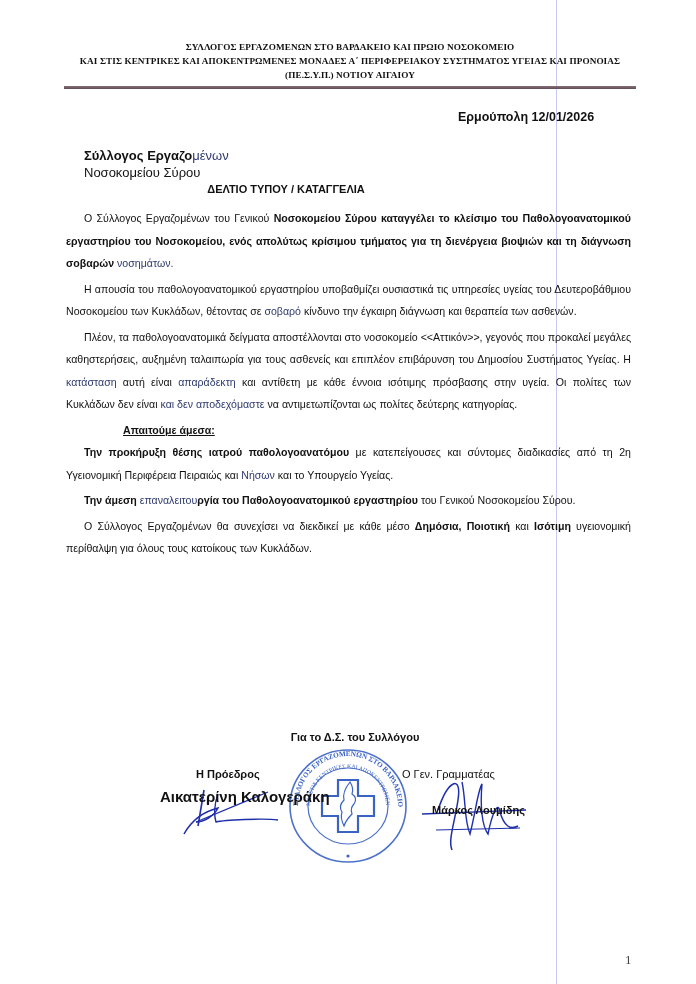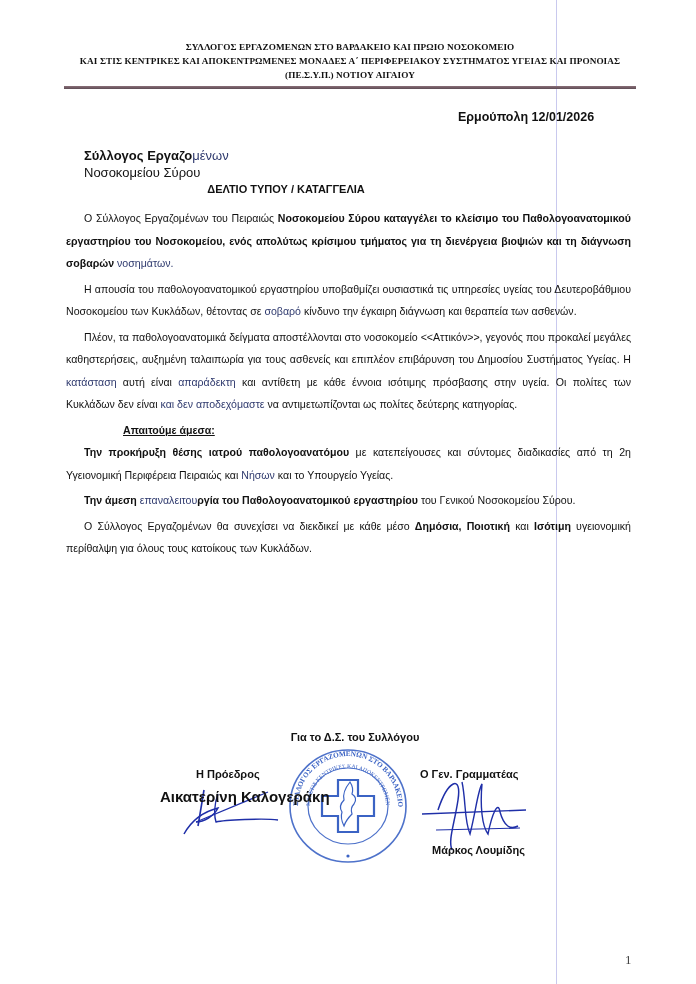--- a/index.html
+++ b/index.html
@@ -13,23 +13,23 @@
   .date { position: absolute; left: 458px; top: 110px; font-size: 12.5px; font-weight: bold; }
   .title { position: absolute; left: 0; width: 572px; top: 183px; text-align: center; font-size: 11px; font-weight: bold; }
   .body { position: absolute; left: 66px; top: 207px; width: 565px; font-size: 10.6px; line-height: 22.5px; }
   .body p { margin: 0; text-align: justify; text-indent: 18px; }
   .body p.gap { margin-top: 3px; }
   .blue { color: #2f3a6e; }
   .bold { font-weight: bold; }
   .uline { text-decoration: underline; font-weight: bold; margin-left: 39px; }
   .sig-head { position: absolute; left: 0; width: 696px; top: 731px; text-align: center; font-size: 11px; font-weight: bold; padding-left: 14px; box-sizing: border-box; }
   .role-l { position: absolute; left: 196px; top: 768px; font-size: 11px; font-weight: bold; }
-  .role-r { position: absolute; left: 420px; top: 768px; font-size: 11px; font-weight: bold; }
+  .role-r { position: absolute; left: 402px; top: 768px; font-size: 11px; font-weight: normal; }
   .name-l { position: absolute; left: 160px; top: 788px; font-size: 15px; font-weight: bold; }
-  .name-r { position: absolute; left: 432px; top: 844px; font-size: 11px; font-weight: bold; }
+  .name-r { position: absolute; left: 432px; top: 804px; font-size: 11px; font-weight: bold; }
   .stamp { position: absolute; left: 284px; top: 744px; width: 128px; height: 120px; }
   .sig1 { position: absolute; left: 174px; top: 786px; width: 110px; height: 52px; }
   .sig2 { position: absolute; left: 418px; top: 770px; width: 110px; height: 84px; }
   .pagenum { position: absolute; left: 625px; top: 952px; font-family: "Liberation Serif", serif; font-size: 13px; color: #444; }
 </style>
 </head>
 <body>
 
 <div class="vline"></div>
 
@@ -43,21 +43,21 @@
 <div class="org">
   <div><span class="b">Σύλλογος Εργαζο</span><span class="blue">μένων</span></div>
   <div>Νοσοκομείου Σύρου</div>
 </div>
 
 <div class="date">Ερμούπολη  12/01/2026</div>
 
 <div class="title">ΔΕΛΤΙΟ ΤΥΠΟΥ / ΚΑΤΑΓΓΕΛΙΑ</div>
 
 <div class="body">
-  <p><span>Ο Σύλλογος Εργαζομένων του Πειραιώς </span><span class="bold">Νοσοκομείου Σύρου καταγγέλει το κλείσιμο του Παθολογοανατομικού εργαστηρίου του Νοσοκομείου, ενός απολύτως κρίσιμου τμήματος για τη διενέργεια βιοψιών και τη διάγνωση σοβαρών </span><span class="blue">νοσημάτων.</span></p>
+  <p><span>Ο Σύλλογος Εργαζομένων του Γενικού </span><span class="bold">Νοσοκομείου Σύρου καταγγέλει το κλείσιμο του Παθολογοανατομικού εργαστηρίου του Νοσοκομείου, ενός απολύτως κρίσιμου τμήματος για τη διενέργεια βιοψιών και τη διάγνωση σοβαρών </span><span class="blue">νοσημάτων.</span></p>
 
   <p class="gap"><span>Η απουσία του παθολογοανατομικού εργαστηρίου υποβαθμίζει ουσιαστικά τις υπηρεσίες υγείας του Δευτεροβάθμιου Νοσοκομείου των Κυκλάδων, θέτοντας σε </span><span class="blue">σοβαρό</span><span> κίνδυνο την έγκαιρη διάγνωση και θεραπεία των ασθενών.</span></p>
 
   <p class="gap"><span>Πλέον, τα παθολογοανατομικά δείγματα αποστέλλονται στο νοσοκομείο &lt;&lt;Αττικόν&gt;&gt;, γεγονός που προκαλεί μεγάλες καθηστερήσεις, αυξημένη ταλαιπωρία για τους ασθενείς και επιπλέον επιβάρυνση του Δημοσίου Συστήματος Υγείας. Η  </span><span class="blue">κατάσταση</span><span> αυτή είναι </span><span class="blue">απαράδεκτη</span><span>  και αντίθετη με κάθε έννοια ισότιμης πρόσβασης στην υγεία. Οι πολίτες των Κυκλάδων δεν είναι </span><span class="blue">και δεν αποδεχόμαστε</span><span> να αντιμετωπίζονται ως πολίτες δεύτερης κατηγορίας.</span></p>
 
   <p class="gap"><span class="uline">Απαιτούμε άμεσα:</span></p>
 
   <p><span class="bold">Την προκήρυξη θέσης ιατρού παθολογοανατόμου</span><span> με κατεπείγουσες και σύντομες διαδικασίες από τη 2η Υγειονομική Περιφέρεια Πειραιώς και </span><span class="blue">Νήσων</span><span> και το Υπουργείο Υγείας.</span></p>
 
   <p class="gap"><span class="bold">Την άμεση </span><span class="blue">επαναλειτου</span><span class="bold">ργία του Παθολογοανατομικού εργαστηρίου</span><span> του Γενικού Νοσοκομείου Σύρου.</span></p>

